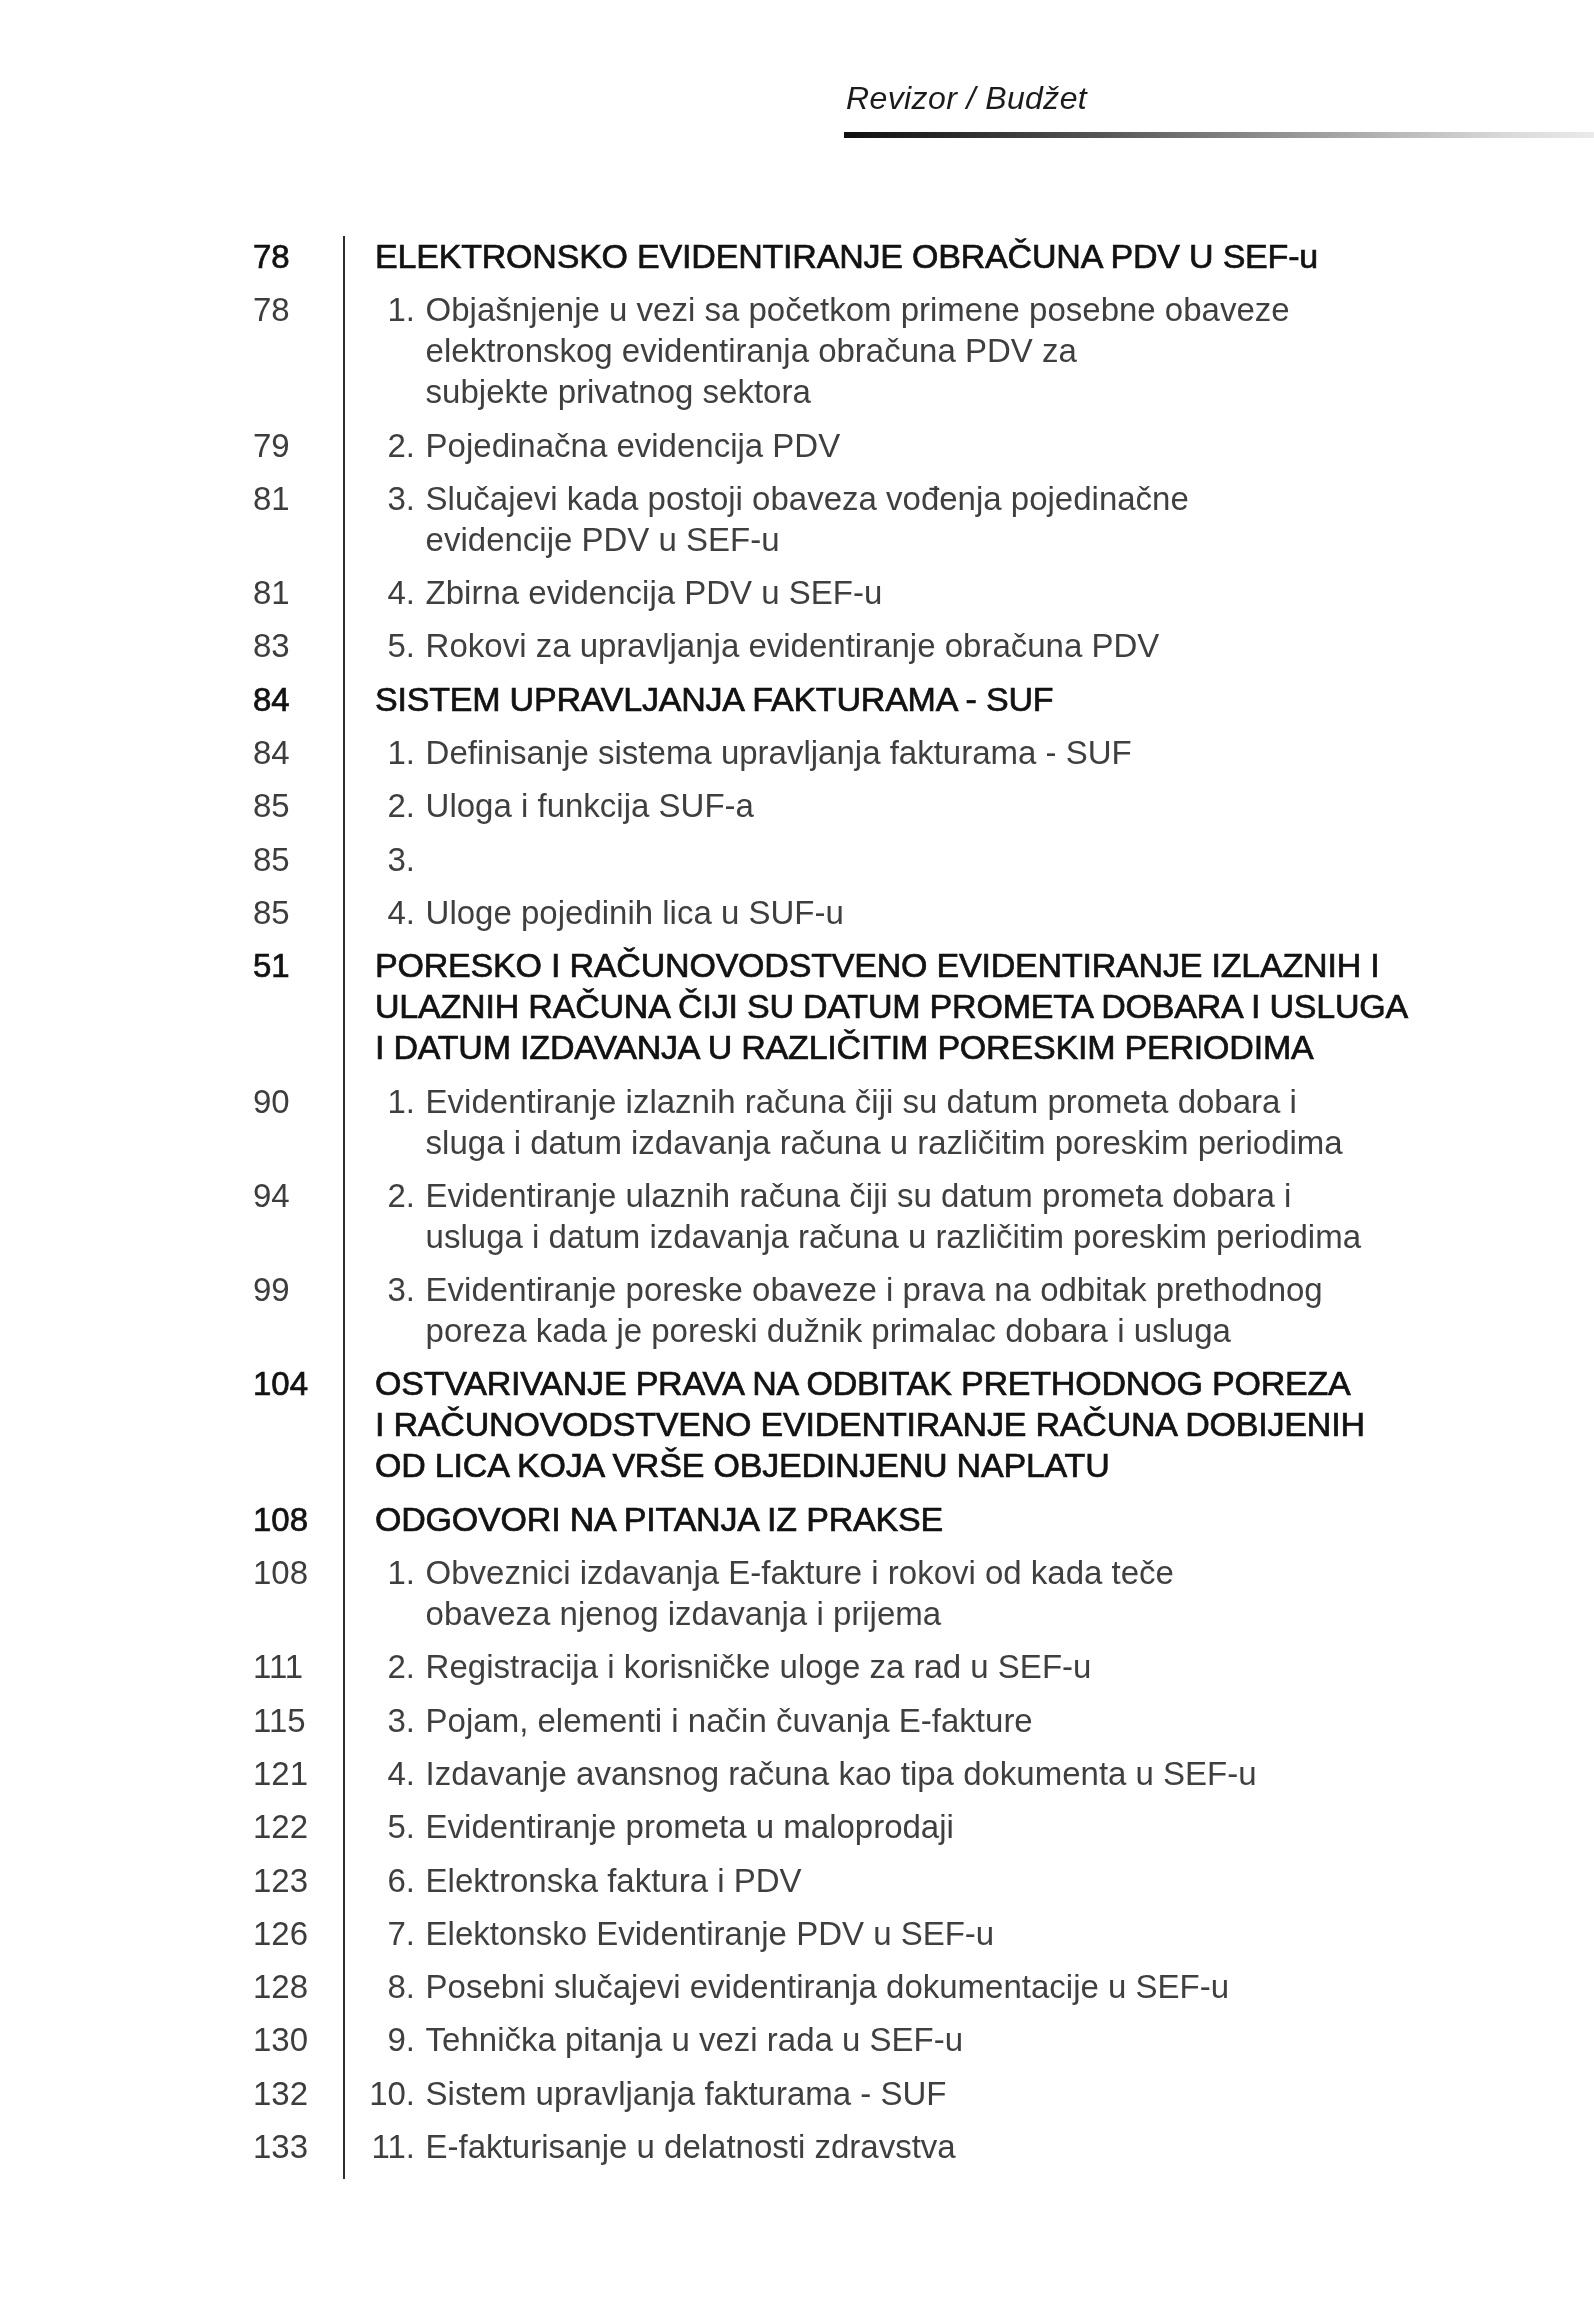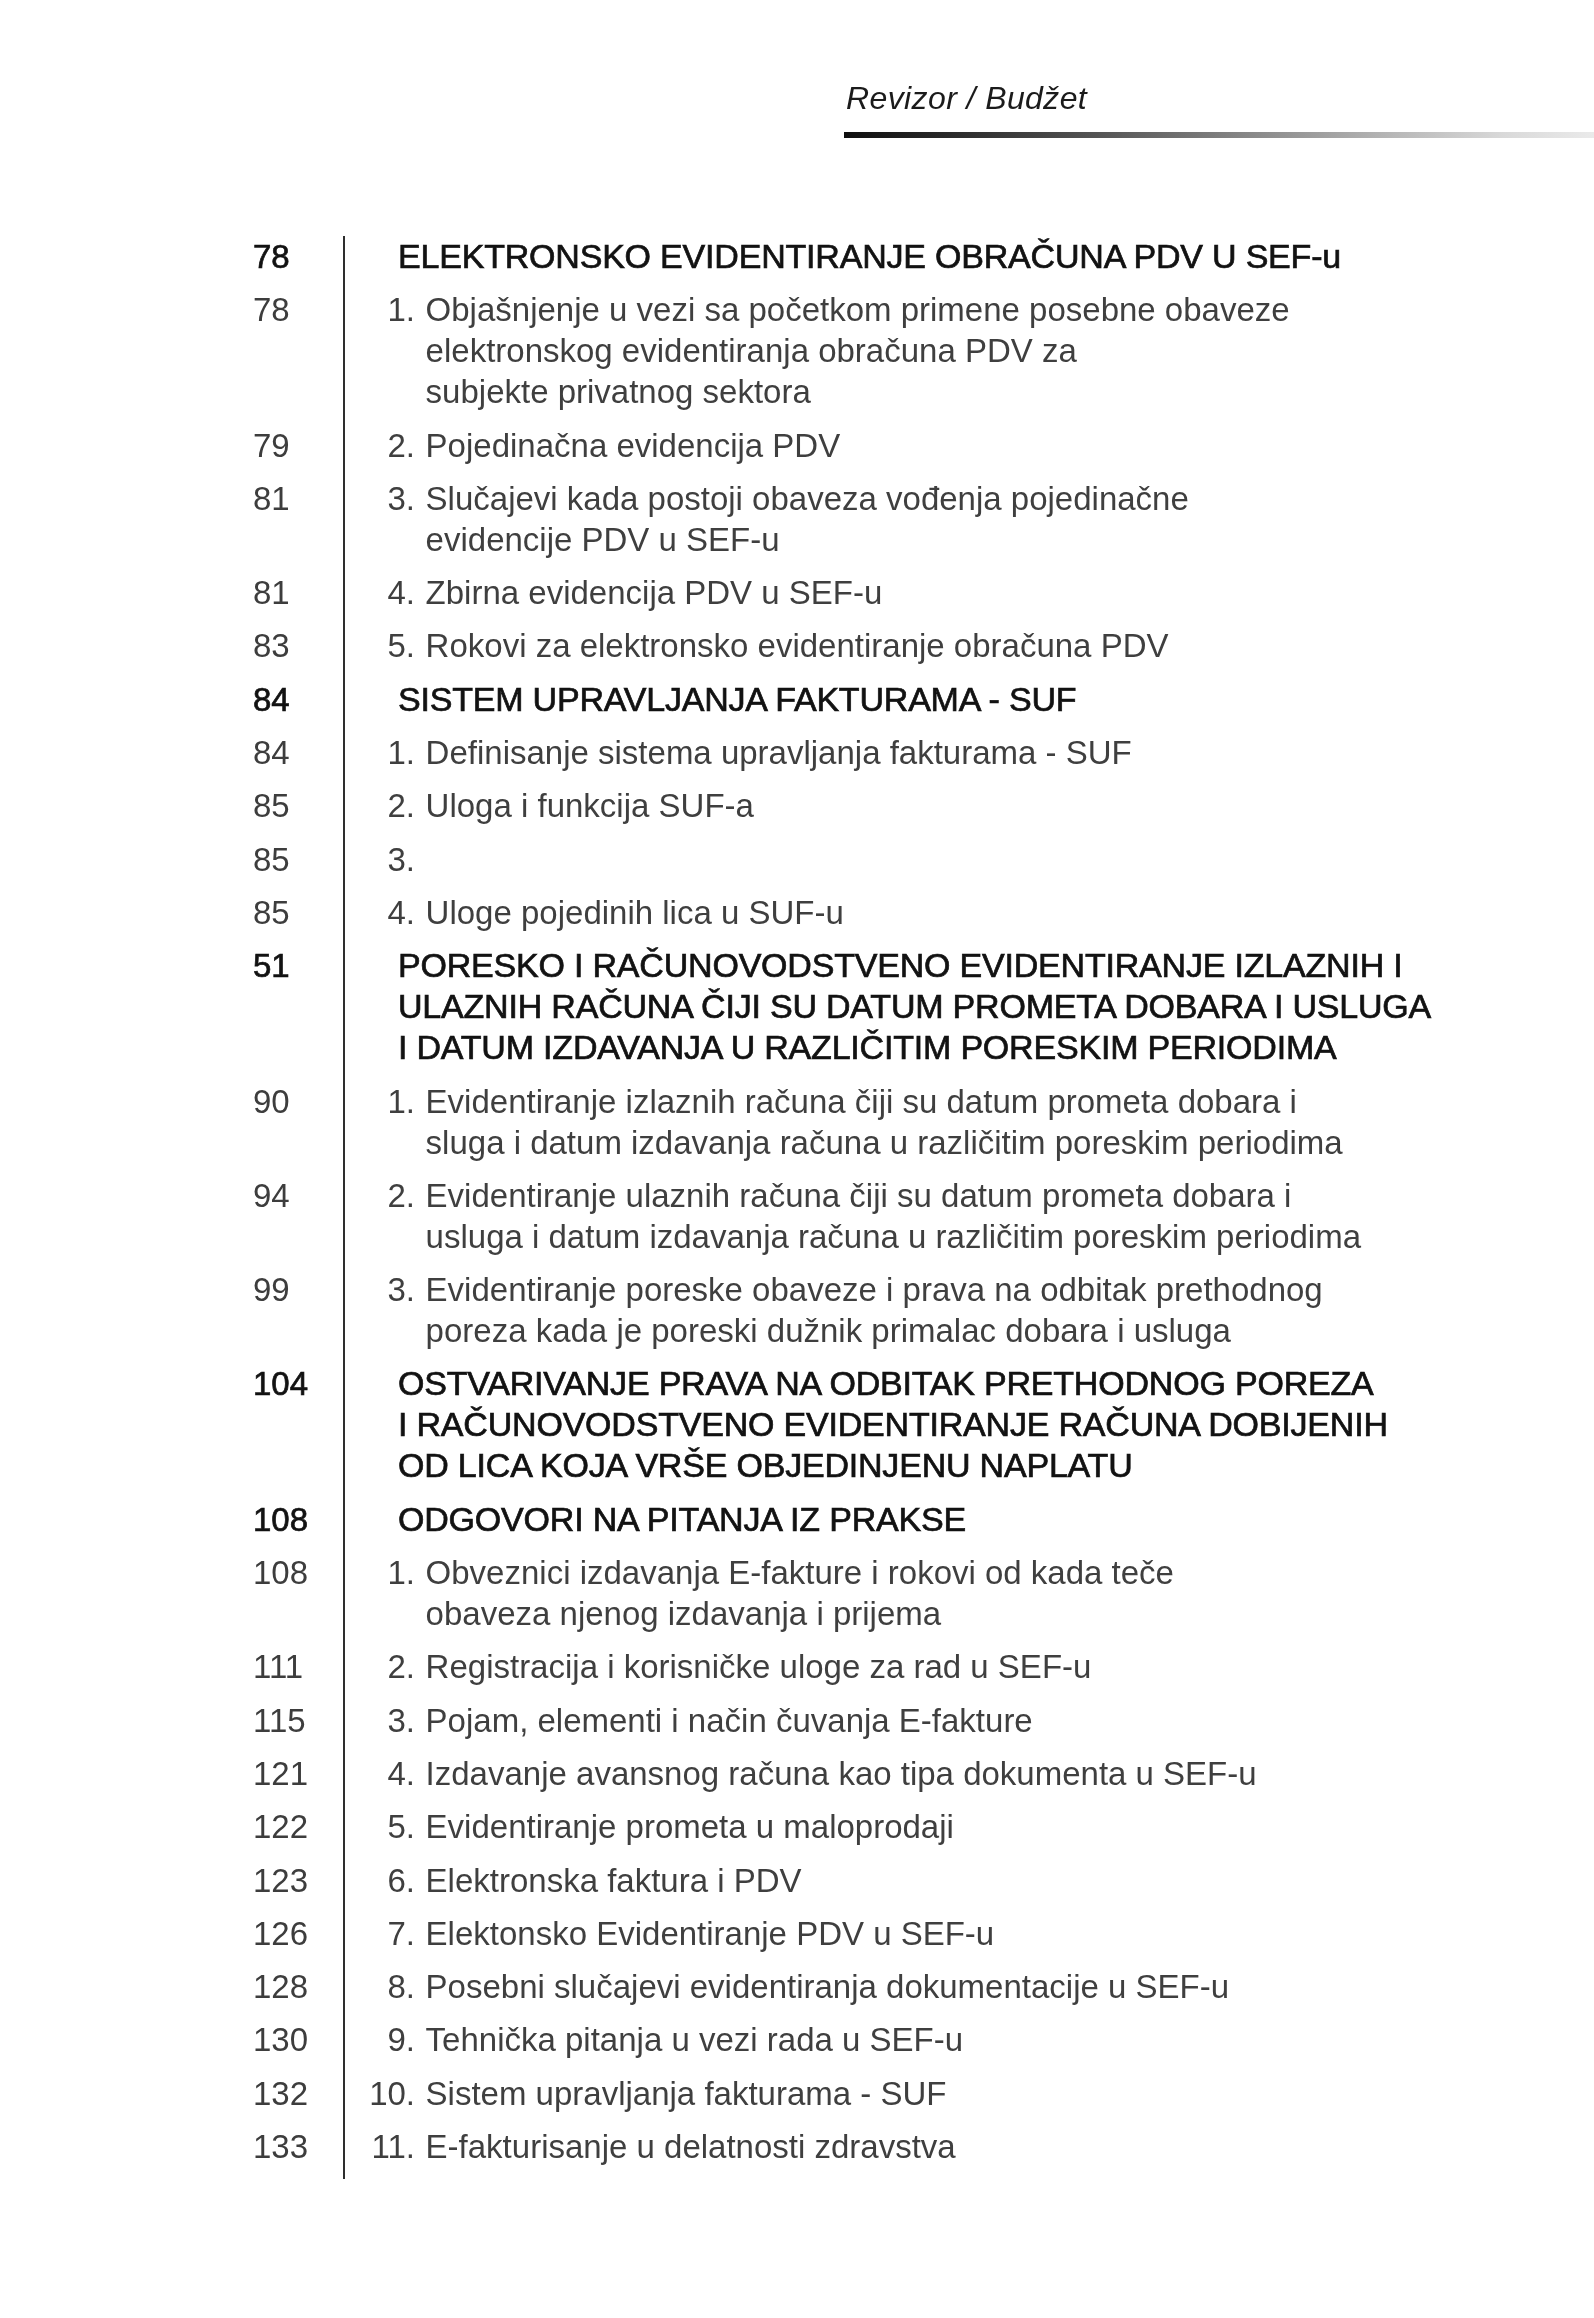--- a/index.html
+++ b/index.html
@@ -76,21 +76,21 @@
     width: 51px;
     text-align: right;
     margin-right: 10.6px;
     white-space: nowrap;
   }
   .toc-text {
     white-space: pre-line;
   }
   
   .toc-row.section .toc-body {
-    padding-left: 53px;
+    padding-left: 30px;
     font-size: 34px;
     color: #121212;
     letter-spacing: -0.2px;
   }
   .toc-row.section .toc-text,
   .toc-row.section .toc-page {
     -webkit-text-stroke: 0.7px currentColor;
   }
   .toc-row.section .toc-page {
     color: #121212;
@@ -141,21 +141,21 @@
       <div class="toc-page">81</div>
       <div class="toc-body">
         <span class="toc-ordinal">4.</span>
         <span class="toc-text">Zbirna evidencija PDV u SEF-u</span>
       </div>
     </div>
       <div class="toc-row item">
       <div class="toc-page">83</div>
       <div class="toc-body">
         <span class="toc-ordinal">5.</span>
-        <span class="toc-text">Rokovi za elektronsko evidentiranje obračuna PDV</span>
+        <span class="toc-text">Rokovi za upravljanja evidentiranje obračuna PDV</span>
       </div>
     </div>
       <div class="toc-row section">
       <div class="toc-page">84</div>
       <div class="toc-body">
 
         <span class="toc-text">SISTEM UPRAVLJANJA FAKTURAMA - SUF</span>
       </div>
     </div>
       <div class="toc-row item">

